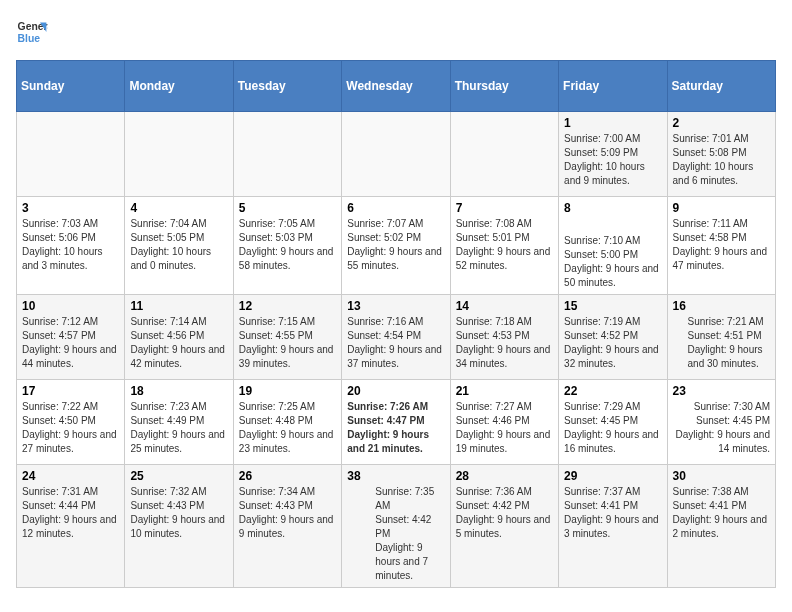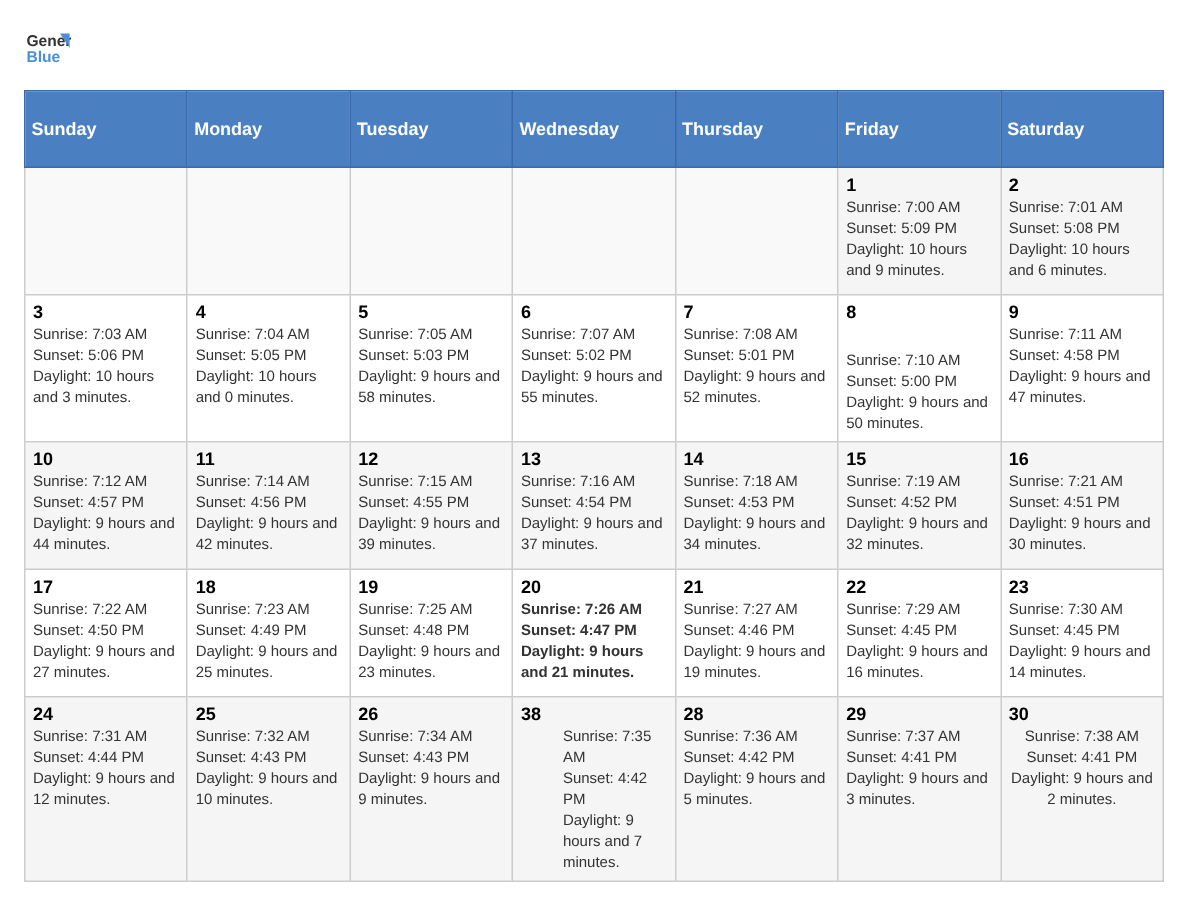--- a/index.html
+++ b/index.html
@@ -197,21 +197,21 @@
 Daylight: 9 hours and 34 minutes.</div>
         </td>
         <td>
           <span class="day-num">15</span>
           <div class="day-info" style="white-space: pre-line;">Sunrise: 7:19 AM
 Sunset: 4:52 PM
 Daylight: 9 hours and 32 minutes.</div>
         </td>
         <td>
           <span class="day-num">16</span>
-          <div class="day-info" style="white-space: pre-line;">Sunrise: 7:21 AM
+          <div class="day-info" style="white-space: pre-line; margin-left: 15px;">Sunrise: 7:21 AM
 Sunset: 4:51 PM
 Daylight: 9 hours and 30 minutes.</div>
         </td>
       </tr>
       <tr>
         <td>
           <span class="day-num">17</span>
           <div class="day-info" style="white-space: pre-line;">Sunrise: 7:22 AM
 Sunset: 4:50 PM
 Daylight: 9 hours and 27 minutes.</div>
@@ -241,21 +241,21 @@
 Daylight: 9 hours and 19 minutes.</div>
         </td>
         <td>
           <span class="day-num">22</span>
           <div class="day-info" style="white-space: pre-line;">Sunrise: 7:29 AM
 Sunset: 4:45 PM
 Daylight: 9 hours and 16 minutes.</div>
         </td>
         <td>
           <span class="day-num">23</span>
-          <div class="day-info" style="white-space: pre-line;">Sunrise: 7:30 AM
+          <div class="day-info" style="white-space: pre-line; text-align: right;">Sunrise: 7:30 AM
 Sunset: 4:45 PM
 Daylight: 9 hours and 14 minutes.</div>
         </td>
       </tr>
       <tr>
         <td>
           <span class="day-num">24</span>
           <div class="day-info" style="white-space: pre-line;">Sunrise: 7:31 AM
 Sunset: 4:44 PM
 Daylight: 9 hours and 12 minutes.</div>
@@ -285,19 +285,19 @@
 Daylight: 9 hours and 5 minutes.</div>
         </td>
         <td>
           <span class="day-num">29</span>
           <div class="day-info" style="white-space: pre-line;">Sunrise: 7:37 AM
 Sunset: 4:41 PM
 Daylight: 9 hours and 3 minutes.</div>
         </td>
         <td>
           <span class="day-num">30</span>
-          <div class="day-info" style="white-space: pre-line; text-align: center;">Sunrise: 7:38 AM
+          <div class="day-info" style="white-space: pre-line;">Sunrise: 7:38 AM
 Sunset: 4:41 PM
 Daylight: 9 hours and 2 minutes.</div>
         </td>
       </tr>
     </tbody>
 </table>
 
 </body></html>

